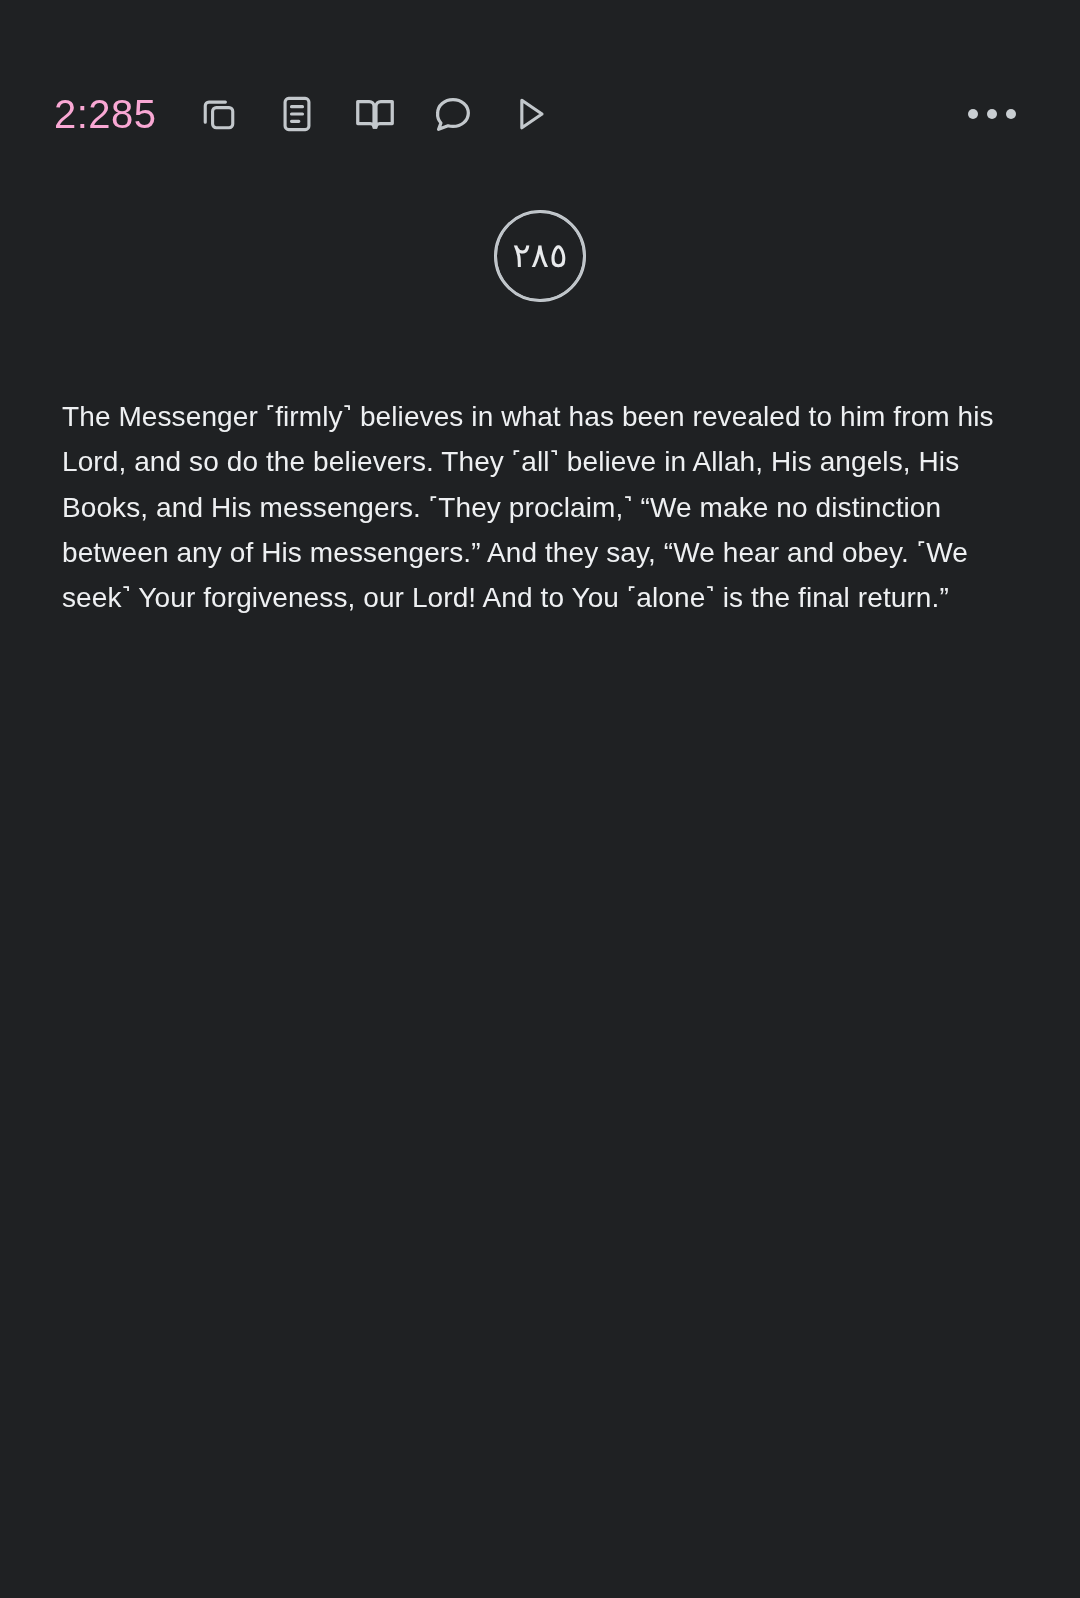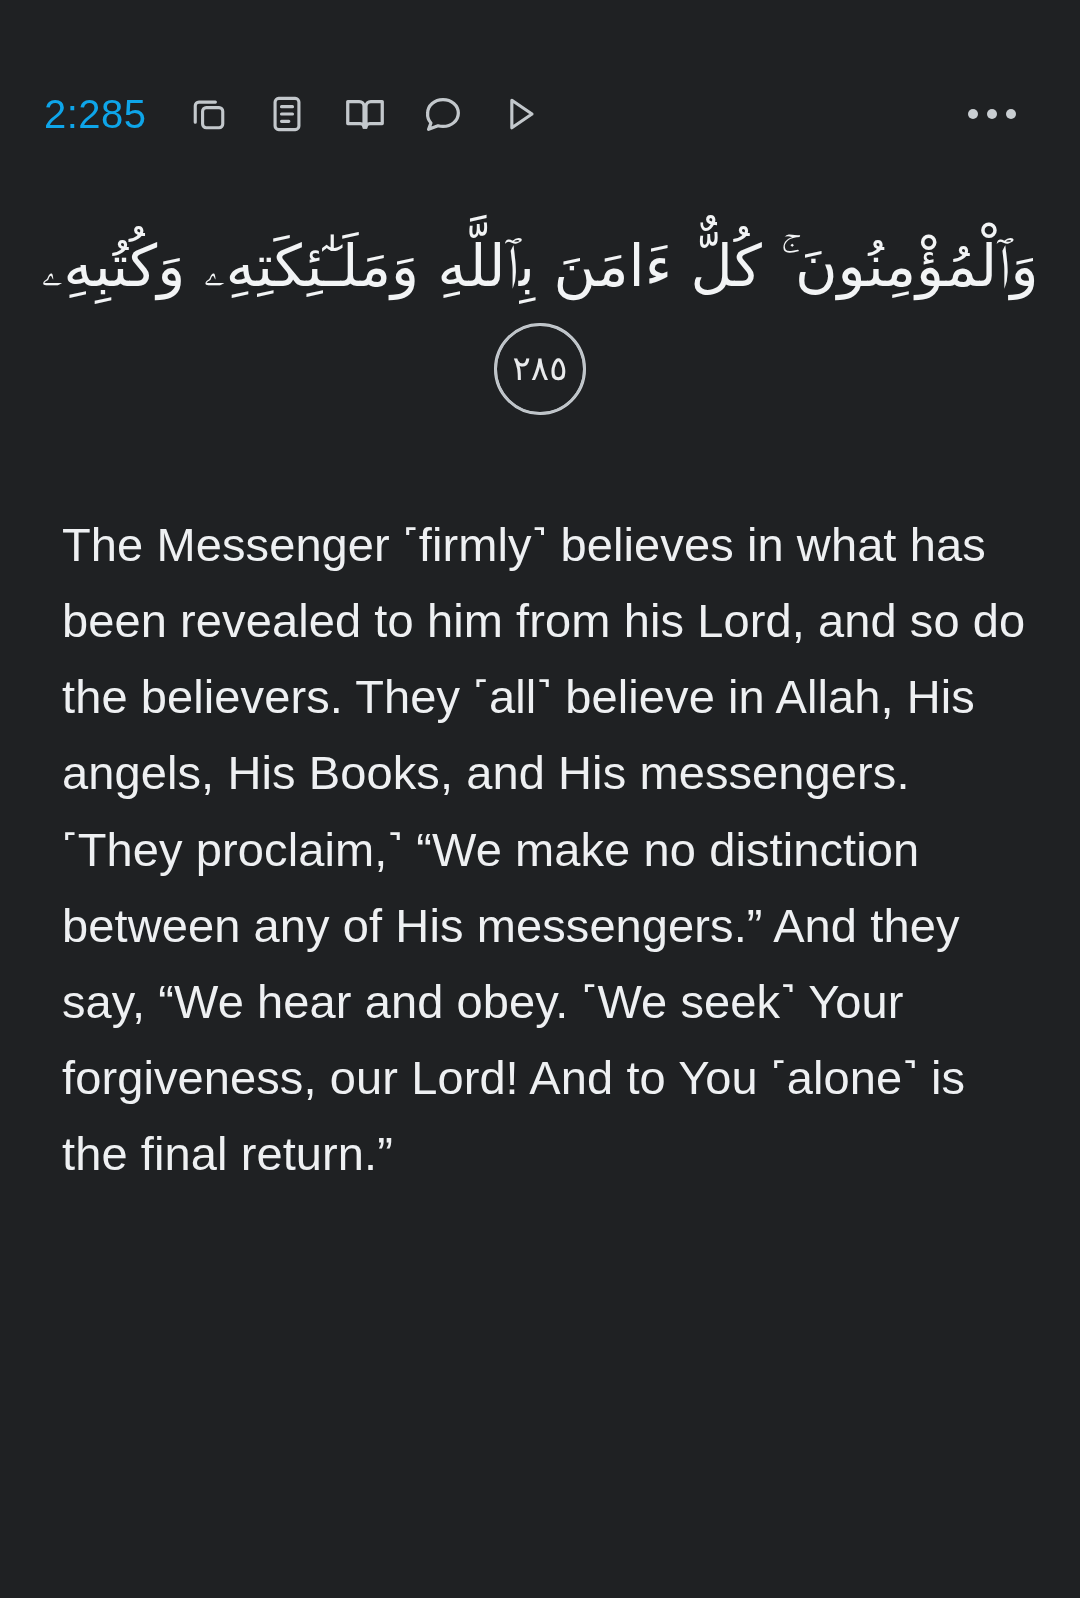--- a/index.html
+++ b/index.html
@@ -16,24 +16,25 @@
 
   
   .toolbar {
     display: flex;
     align-items: center;
     padding: 78px 44px 0 44px;
     height: 150px;
   }
   .verse-ref {
     font-size: 40px;
-    color: #0ea5e9;
+    color: #f9a8d4;
     letter-spacing: 0.5px;
     margin-right: 34px;
     font-family: "Liberation Sans", sans-serif;
+    margin-left: 10px;
   }
   .tool-icon {
     width: 56px;
     height: 56px;
     margin-right: 22px;
     display: flex;
     align-items: center;
     justify-content: center;
     cursor: pointer;
   }
@@ -100,21 +101,21 @@
     border-radius: 50%;
     opacity: 0.55;
   }
   .ayah-marker::before { transform: rotate(18deg) scale(1.03); }
   .ayah-marker::after  { transform: rotate(-18deg) scale(1.03); }
   .ayah-num { position: relative; z-index: 2; font-family: Liberation Serif, serif; }
 
   
   .translation {
     padding: 92px 46px 0 62px;
-    font-size: 47px;
+    font-size: 28px;
     line-height: 1.62;
     color: #eef0f2;
     font-family: "Liberation Sans", sans-serif;
     letter-spacing: 0.1px;
   }
 </style>
 </head>
 <body>
 
 <div class="toolbar">
@@ -157,21 +158,20 @@
   <div class="spacer"></div>
 
   <div class="more-icon">
     <span></span>
     <span></span>
     <span></span>
   </div>
 </div>
 
 <div class="arabic-block">
-  <div class="arabic-line">وَٱلْمُؤْمِنُونَ ۚ كُلٌّ ءَامَنَ بِٱللَّهِ وَمَلَـٰٓئِكَتِهِۦ وَكُتُبِهِۦ</div>
 
   <div class="arabic-line last">
     <span class="ayah-marker">
       <span class="ayah-num">٢٨٥</span>
     </span>
   </div>
 </div>
 
 <div class="translation">The Messenger ˹firmly˺ believes in what has been revealed to him from his Lord, and so do the believers. They ˹all˺ believe in Allah, His angels, His Books, and His messengers. ˹They proclaim,˺ “We make no distinction between any of His messengers.” And they say, “We hear and obey. ˹We seek˺ Your forgiveness, our Lord! And to You ˹alone˺ is the final return.”</div>
 

